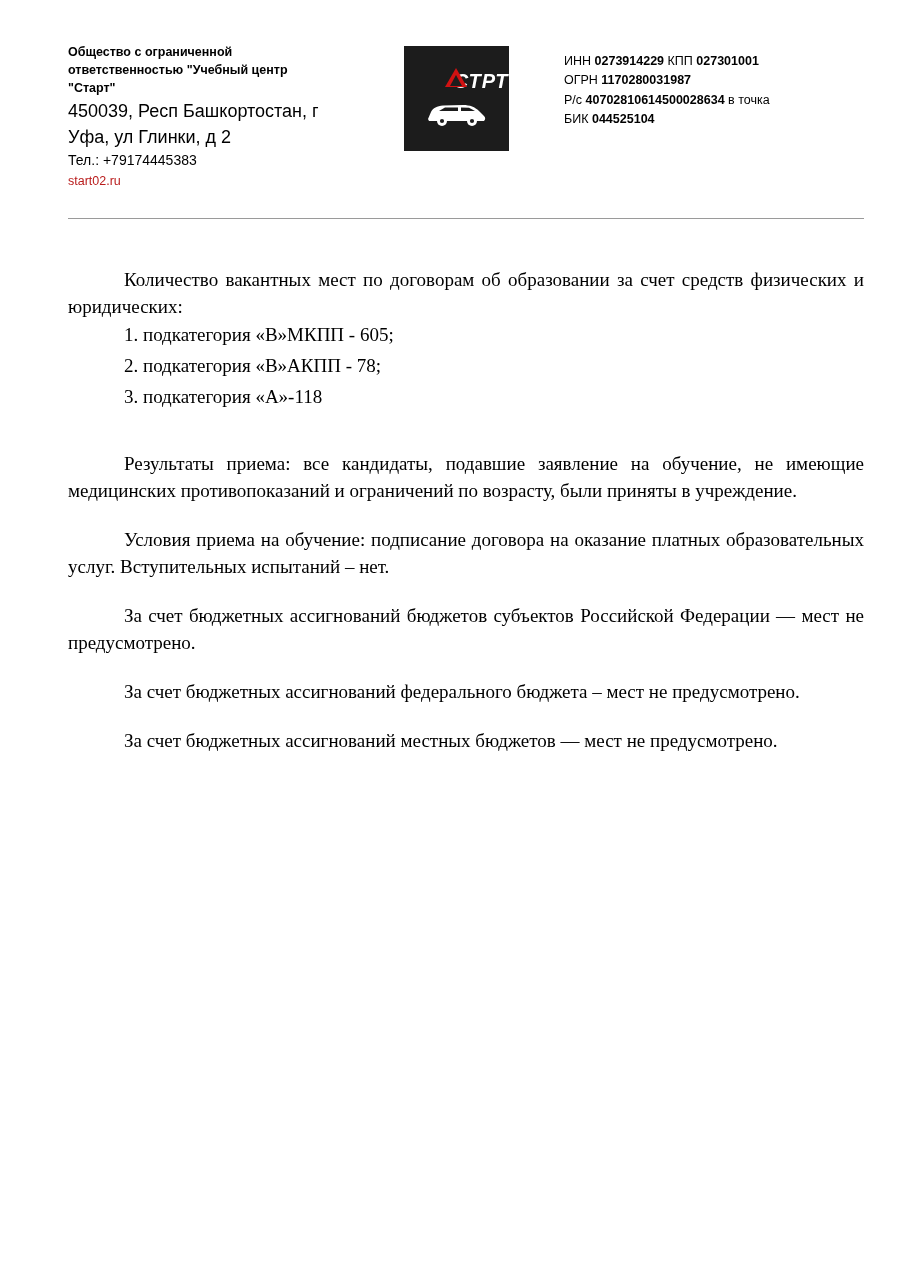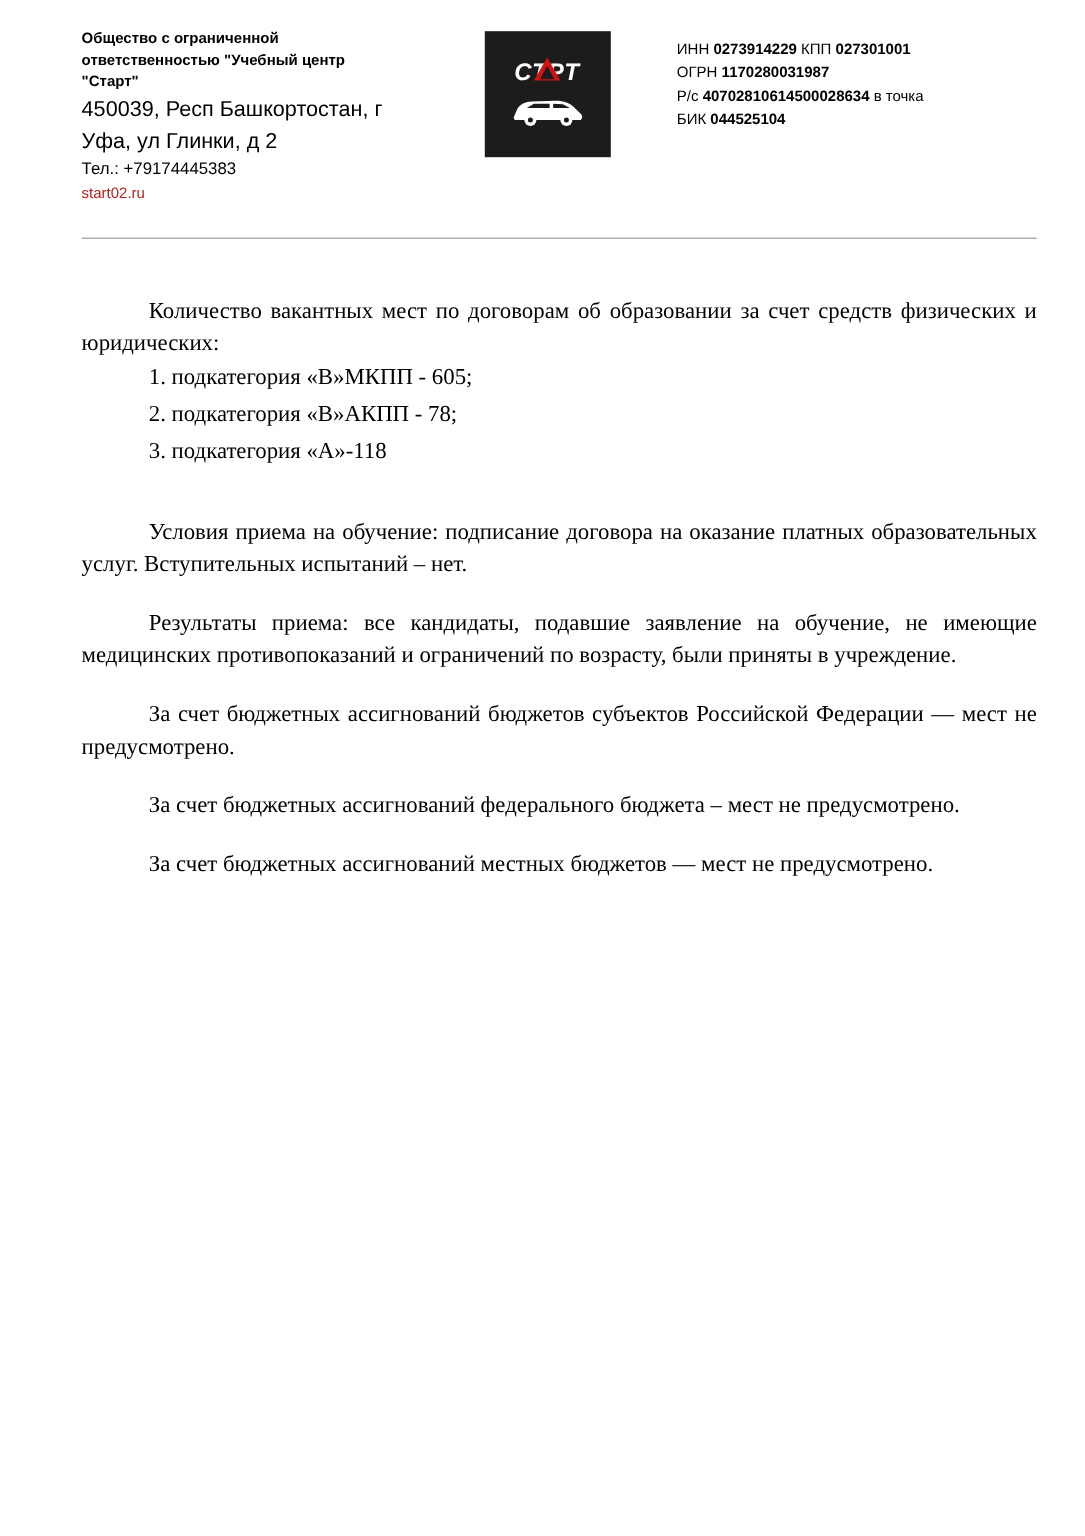--- a/index.html
+++ b/index.html
@@ -20,21 +20,21 @@
     height: 1280px;
     box-sizing: border-box;
     padding: 0;
   }
 
   
   .letterhead {
     display: flex;
     align-items: flex-start;
     justify-content: space-between;
-    padding: 24px 40px 0 68px;
+    padding: 44px 40px 0 68px;
   }
   .lh-left {
     width: 270px;
     font-family: "Liberation Sans", sans-serif;
     font-size: 12.5px;
     line-height: 1.42;
     color: #000;
   }
   .lh-left .org-name {
     font-weight: bold;
@@ -63,21 +63,21 @@
     margin-top: 2px;
     margin-left: 10px;
     position: relative;
     flex: 0 0 auto;
   }
   .lh-logo .logo-word {
     position: absolute;
     top: 24px;
     left: 0;
     right: 0;
-    text-align: center;
+    text-align: right;
     color: #ffffff;
     font-family: "Liberation Sans", sans-serif;
     font-weight: bold;
     font-style: italic;
     font-size: 20px;
     letter-spacing: 1px;
   }
   .lh-logo .logo-tri {
     position: absolute;
     top: 22px;
@@ -210,21 +210,21 @@
     <p class="just tight">Количество вакантных мест по договорам об образовании за счет средств физических и юридических:</p>
 
     <ul class="list">
       <li>1. подкатегория «В»МКПП - 605;</li>
       <li>2. подкатегория «В»АКПП - 78;</li>
       <li>3. подкатегория «А»-118</li>
     </ul>
 
     <div class="gap-lg"></div>
 
+    <p class="just">Результаты приема: все кандидаты, подавшие заявление на обучение, не имеющие медицинских противопоказаний и ограничений по возрасту, были приняты в учреждение.</p>
     <p class="just">Условия приема на обучение: подписание договора на оказание платных образовательных услуг. Вступительных испытаний – нет.</p>
-    <p class="just">Результаты приема: все кандидаты, подавшие заявление на обучение, не имеющие медицинских противопоказаний и ограничений по возрасту, были приняты в учреждение.</p>
     <p class="just">За счет бюджетных ассигнований бюджетов субъектов Российской Федерации — мест не предусмотрено.</p>
     <p class="just">За счет бюджетных ассигнований федерального бюджета – мест не предусмотрено.</p>
     <p class="just">За счет бюджетных ассигнований местных бюджетов — мест не предусмотрено.</p>
 
   </div>
 
 </div>
 
 </body></html>

